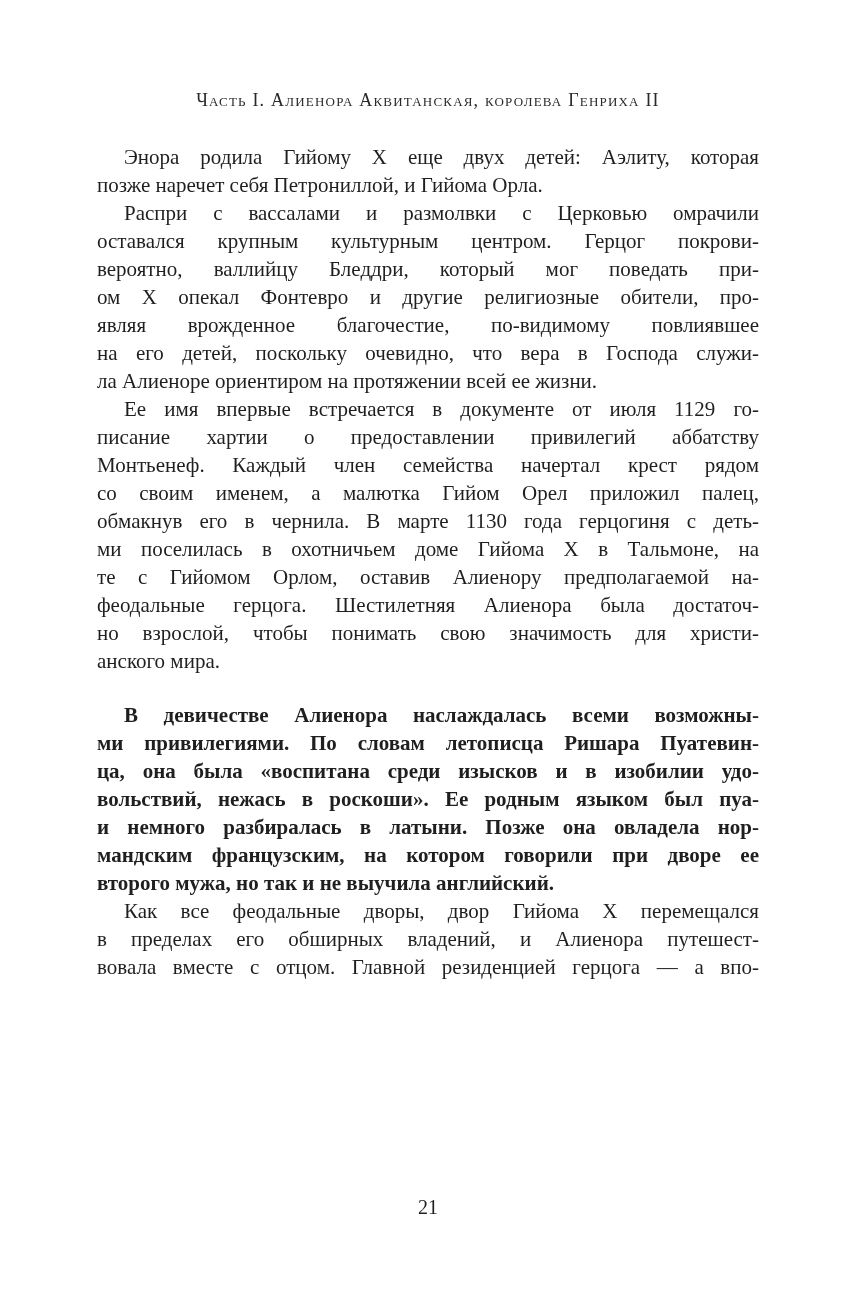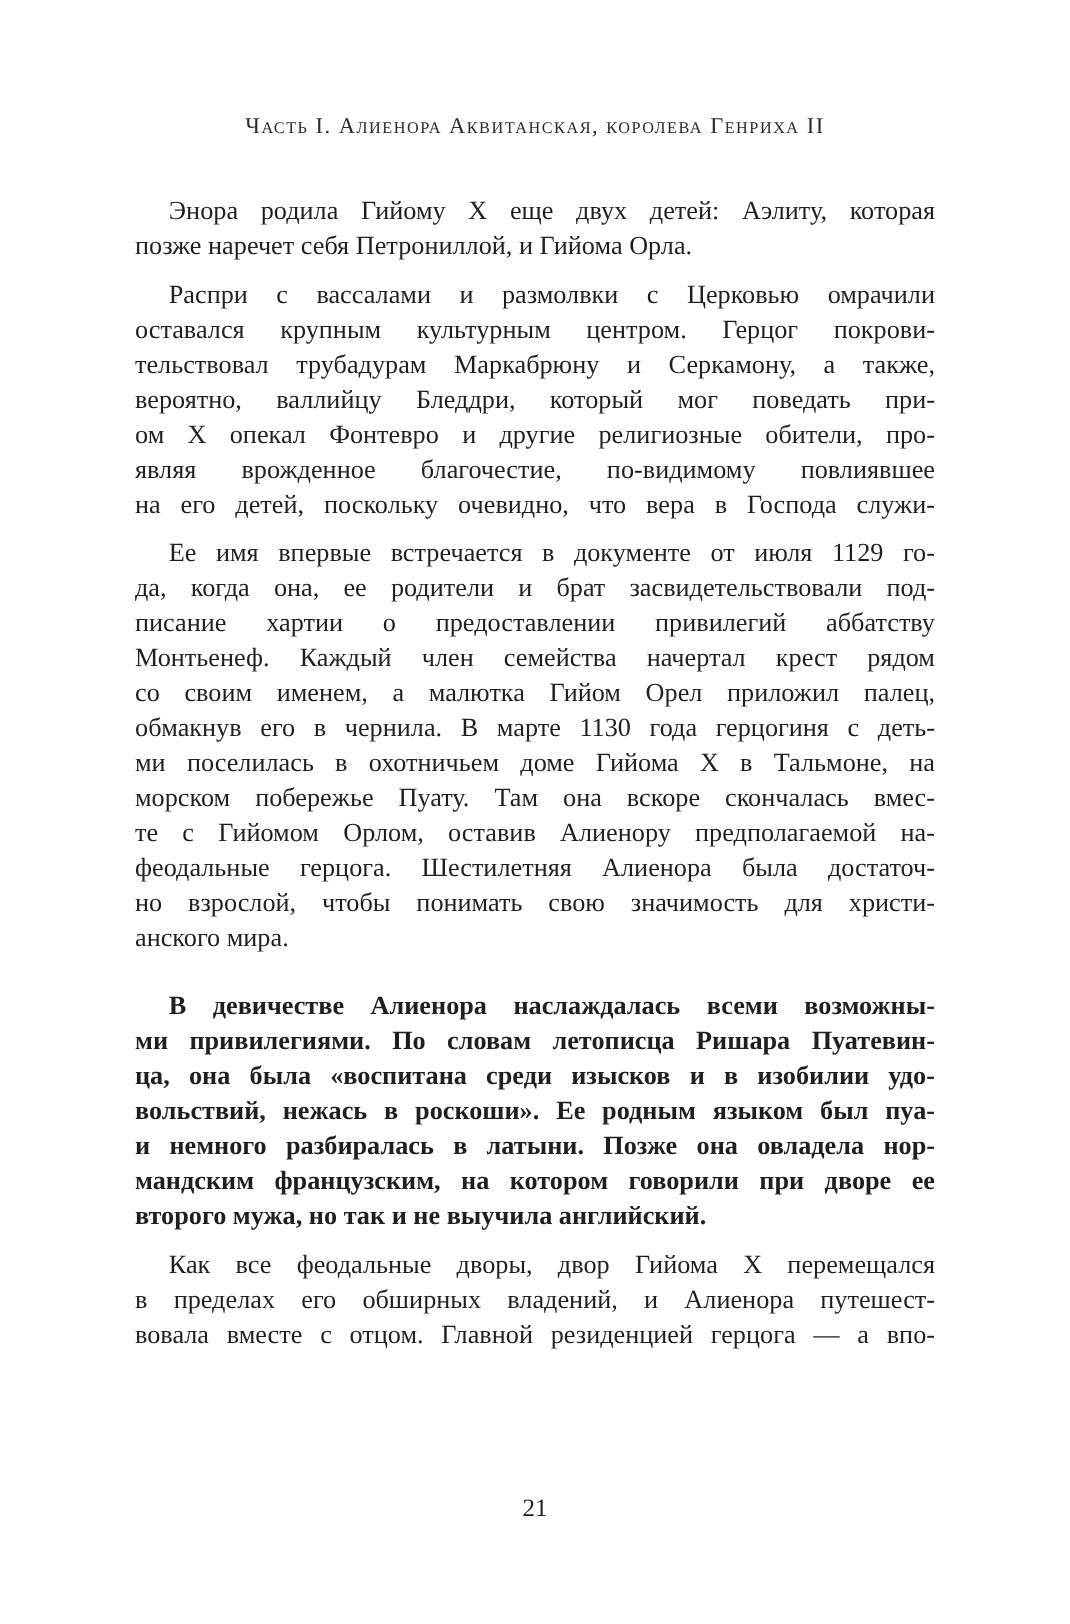--- a/index.html
+++ b/index.html
@@ -29,21 +29,21 @@
     color: #2a2a2a;
     white-space: nowrap;
   }
   .text-block {
     position: absolute;
     top: 143px;
     left: 97px;
     width: 662px;
   }
   .para {
-    margin: 11px;
+    margin: 0;
     padding: 0;
   }
   .para.gap-before {
     margin-top: 26px;
     font-weight: bold;
   }
   .line {
     font-size: 21px;
     line-height: 28px;
     text-align: justify;
@@ -74,35 +74,33 @@
   <div class="running-header">Часть I. Алиенора Аквитанская, королева Генриха II</div>
 
   <div class="text-block" id="text-block">
       <div class="para indent">
         <div class="line">Энора родила Гийому X еще двух детей: Аэлиту, которая</div>
         <div class="line last">позже наречет себя Петрониллой, и Гийома Орла.</div>
       </div>
       <div class="para indent">
         <div class="line">Распри с вассалами и размолвки с Церковью омрачили</div>
         <div class="line">оставался крупным культурным центром. Герцог покрови-</div>
-        <div class="line">тельствовал трубадурам Маркабрюну и Серкамону, а также,</div>
         <div class="line">вероятно, валлийцу Бледдри, который мог поведать при-</div>
         <div class="line">ом X опекал Фонтевро и другие религиозные обители, про-</div>
         <div class="line">являя врожденное благочестие, по-видимому повлиявшее</div>
         <div class="line">на его детей, поскольку очевидно, что вера в Господа служи-</div>
+        <div class="line last">ла Алиеноре ориентиром на протяжении всей ее жизни.</div>
       </div>
       <div class="para indent">
         <div class="line">Ее имя впервые встречается в документе от июля 1129 го-</div>
-        <div class="line">да, когда она, ее родители и брат засвидетельствовали под-</div>
         <div class="line">писание хартии о предоставлении привилегий аббатству</div>
         <div class="line">Монтьенеф. Каждый член семейства начертал крест рядом</div>
         <div class="line">со своим именем, а малютка Гийом Орел приложил палец,</div>
         <div class="line">обмакнув его в чернила. В марте 1130 года герцогиня с деть-</div>
         <div class="line">ми поселилась в охотничьем доме Гийома X в Тальмоне, на</div>
-        <div class="line">морском побережье Пуату. Там она вскоре скончалась вмес-</div>
         <div class="line">те с Гийомом Орлом, оставив Алиенору предполагаемой на-</div>
         <div class="line">феодальные герцога. Шестилетняя Алиенора была достаточ-</div>
         <div class="line">но взрослой, чтобы понимать свою значимость для христи-</div>
         <div class="line last">анского мира.</div>
       </div>
       <div class="para indent gap-before">
         <div class="line">В девичестве Алиенора наслаждалась всеми возможны-</div>
         <div class="line">ми привилегиями. По словам летописца Ришара Пуатевин-</div>
         <div class="line">ца, она была «воспитана среди изысков и в изобилии удо-</div>
         <div class="line">вольствий, нежась в роскоши». Ее родным языком был пуа-</div>

